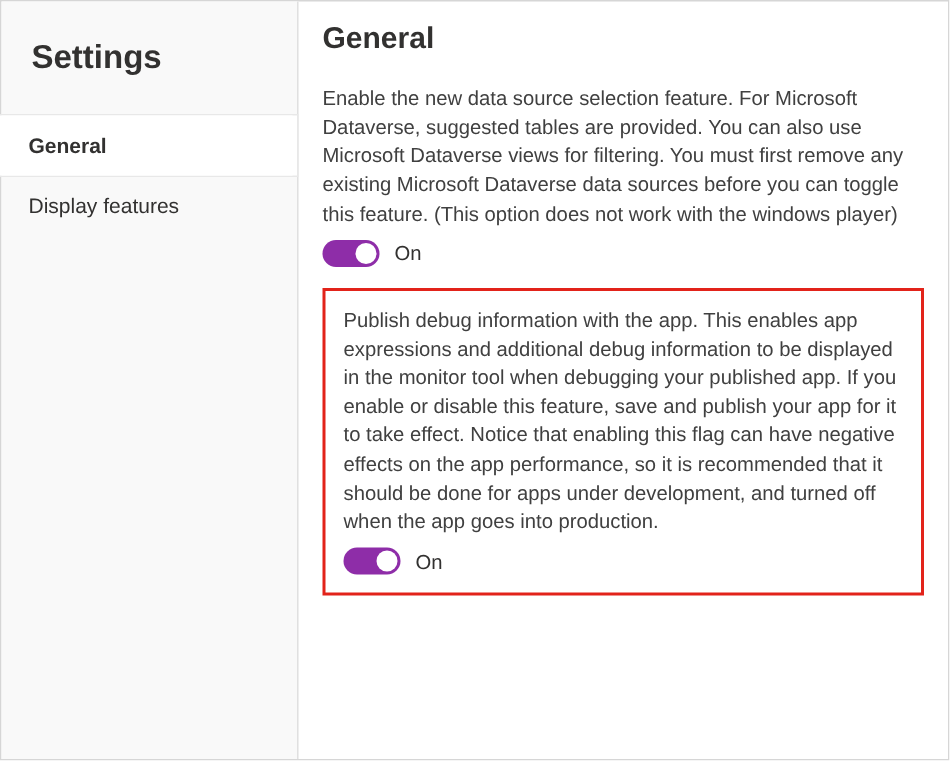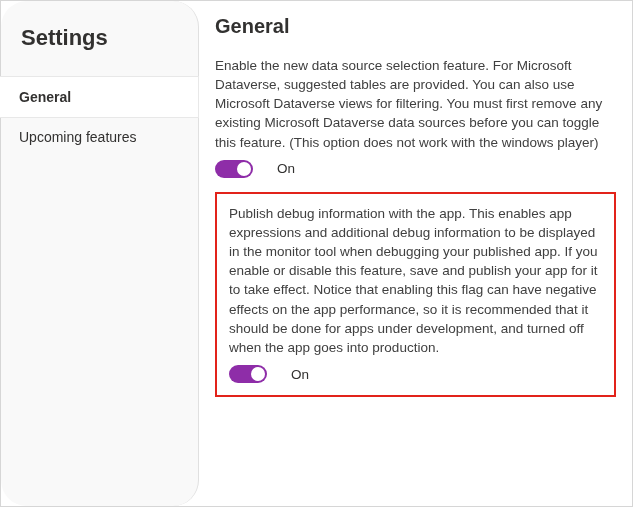--- a/index.html
+++ b/index.html
@@ -15,21 +15,20 @@
     border: 1px solid #d6d6d6;
     box-sizing: border-box;
     display: flex;
   }
   .sidebar {
     width: 198px;
     border-right: 1px solid #e0e0e0;
     background: #f9f9f9;
     padding-top: 10px;
     box-sizing: border-box;
-    border-radius: 26px;
   }
   .sidebar-title {
     font-size: 22px;
     font-weight: 600;
     padding: 14px 20px 26px 20px;
   }
   .sidebar-item {
     padding: 12px 18px;
     cursor: pointer;
     font-size: 14px;
@@ -61,21 +60,21 @@
   }
   .section-desc {
     font-size: 13.5px;
     color: #404040;
     line-height: 1.42;
     margin-bottom: 8px;
   }
   .toggle-row {
     display: flex;
     align-items: center;
-    gap: 24px;
+    gap: 10px;
   }
   .toggle {
     width: 38px;
     height: 18px;
     border-radius: 10px;
     background: #8e2da8;
     position: relative;
     cursor: pointer;
   }
   .toggle-knob {
@@ -97,21 +96,21 @@
     margin-top: 6px;
   }
 </style>
 </head>
 <body>
 
 <div class="window">
   <nav class="sidebar">
     <div class="sidebar-title">Settings</div>
     <div class="sidebar-item active">General</div>
-    <div class="sidebar-item">Upcoming features</div>
+    <div class="sidebar-item">Display features</div>
   </nav>
 
   <main class="main">
     <div class="page-title">General</div>
 
     <section class="section">
       <div class="section-desc">Enable the new data source selection feature. For Microsoft Dataverse, suggested tables are provided. You can also use Microsoft Dataverse views for filtering. You must first remove any existing Microsoft Dataverse data sources before you can toggle this feature. (This option does not work with the windows player)</div>
       <div class="toggle-row">
         <div class="toggle">
           <div class="toggle-knob"></div>

